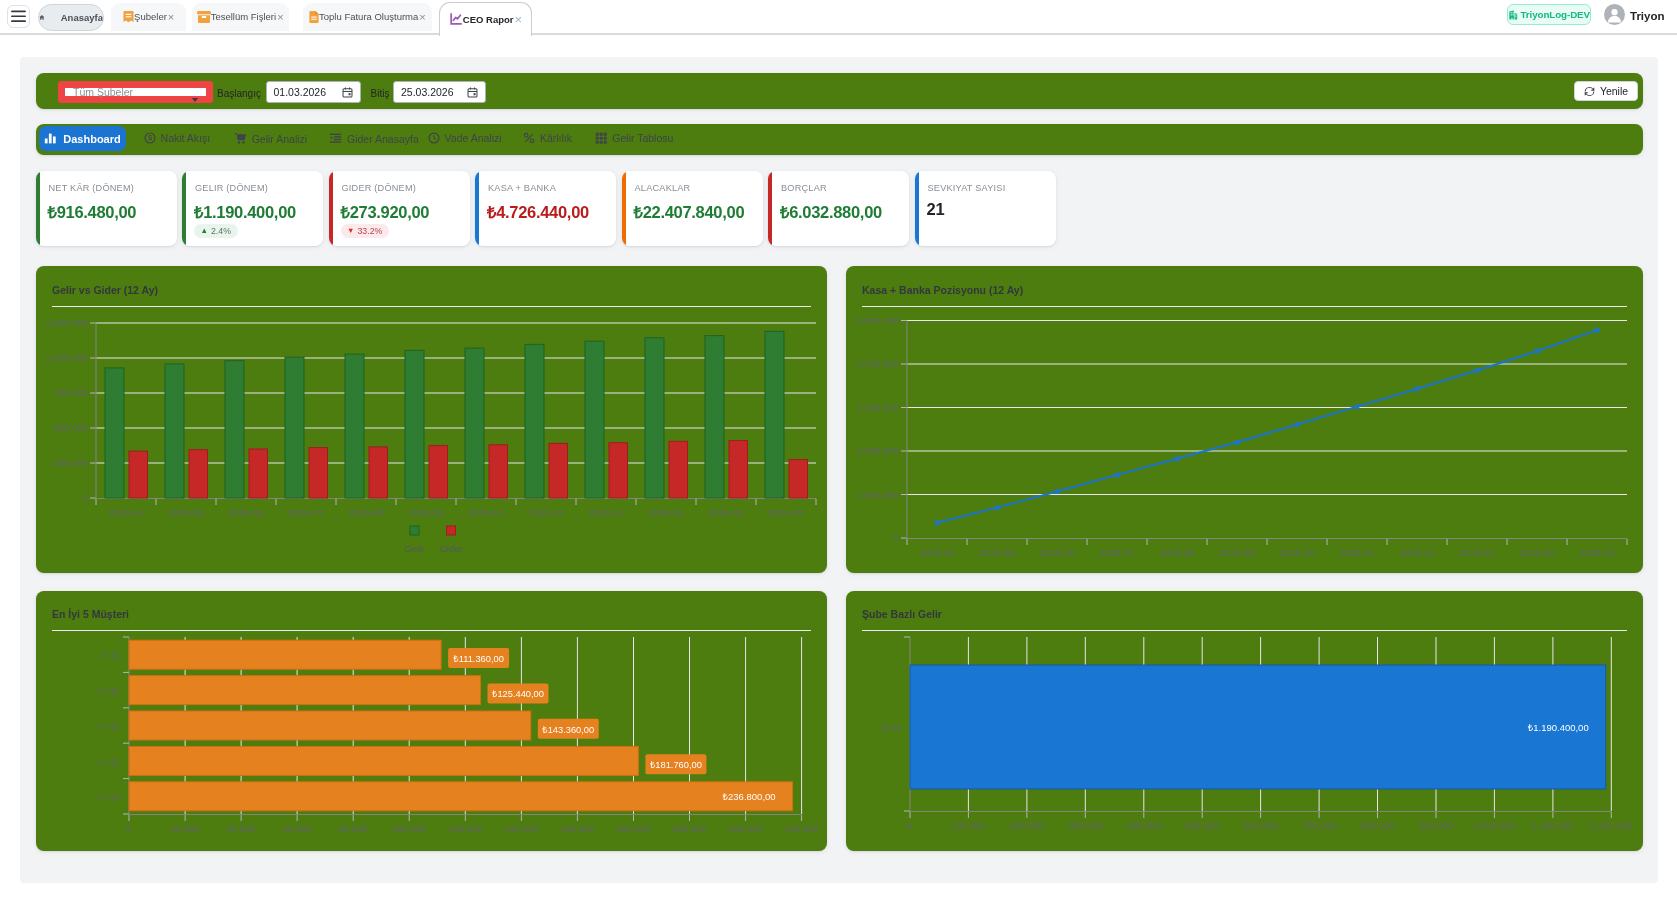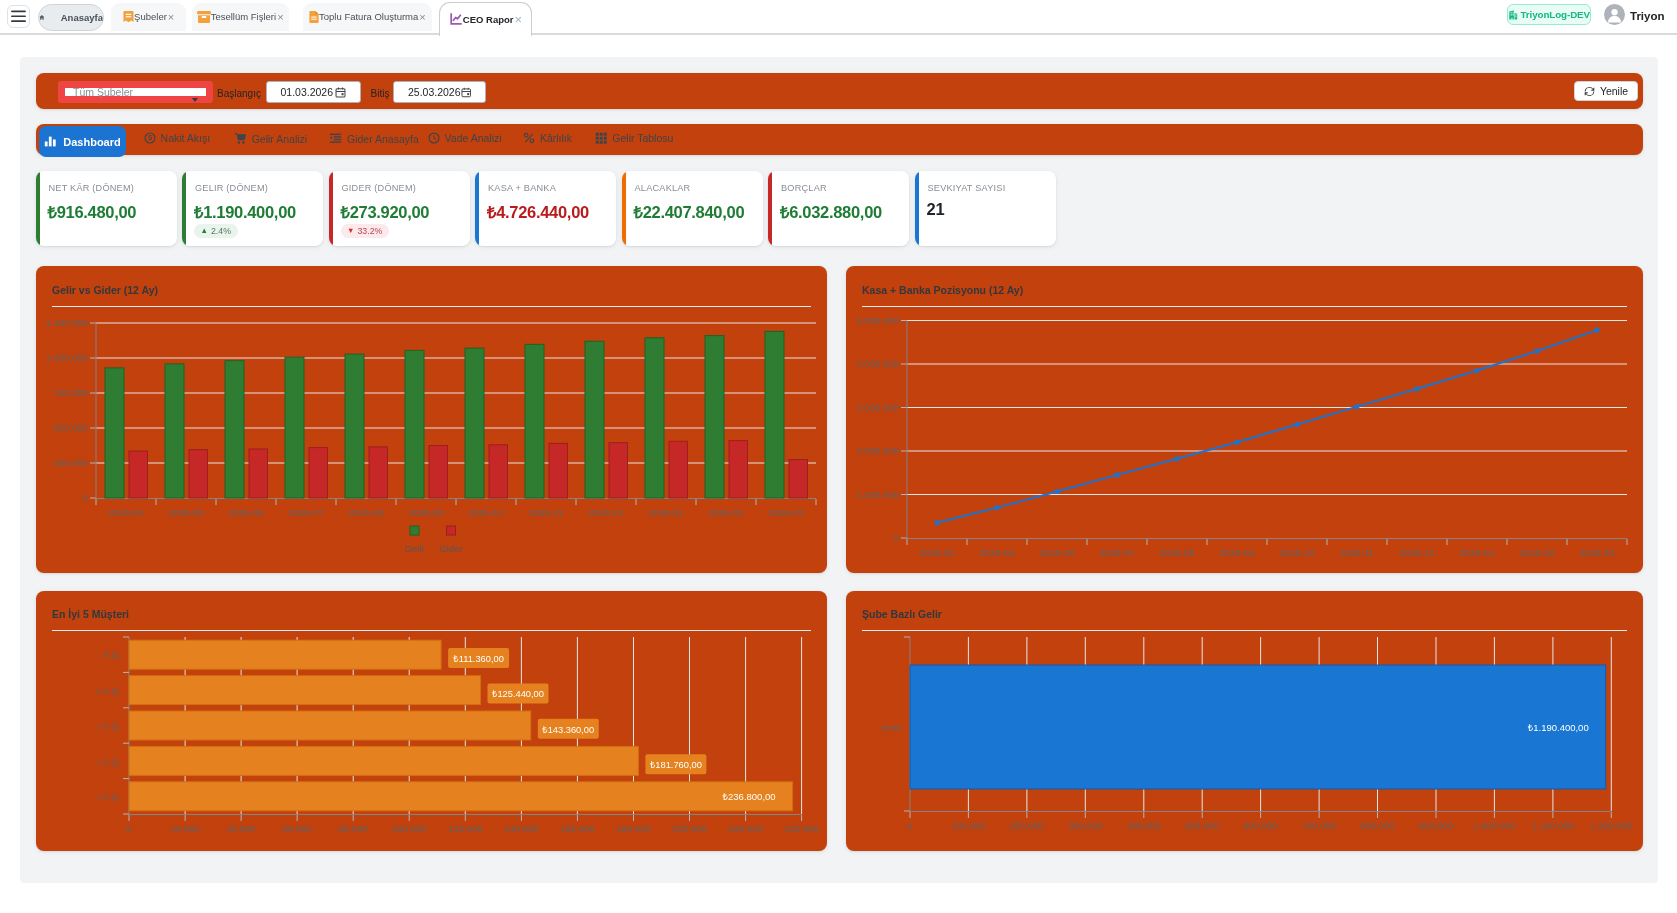--- a/index.html
+++ b/index.html
@@ -15,32 +15,32 @@
 .tab .x{color:#868e96;font-size:11px;margin-left:1px}
 .tab.active{background:#fff;border:1px solid #c9ced3;border-bottom:none;font-weight:bold;color:#212529;z-index:3;height:34px;top:1.5px;border-radius:11px 11px 0 0}
 .tab.active .x{color:#a2b4c4;font-size:13px;font-weight:normal}
 #brand{position:absolute;left:1507px;top:4px;width:84px;height:21px;border:1px solid #96eccf;border-radius:6px;
  background:#e8fbf4;display:flex;align-items:center;justify-content:center;gap:2px;
  font-size:9.8px;font-weight:bold;color:#12b886;white-space:nowrap;overflow:hidden;letter-spacing:-0.1px}
 #avatar{position:absolute;left:1604px;top:3.5px}
 #uname{position:absolute;left:1630px;top:10px;font-size:11.5px;font-weight:bold;color:#212529}
 
 #panel{position:absolute;left:20px;top:57px;width:1638px;height:826px;background:#f1f3f5;border-radius:4px}
-.card{position:absolute;background:#c2410c;border-radius:8px;box-shadow:0 1px 2px rgba(40,50,60,.10),0 1px 6px rgba(40,50,60,.05)}
+.card{position:absolute;background:#4d7c0f;border-radius:8px;box-shadow:0 1px 2px rgba(40,50,60,.10),0 1px 6px rgba(40,50,60,.05)}
 
 #fselect{position:absolute;left:58px;top:81px;width:155px;height:22px;border:7px solid #ef4444;border-radius:3px;
  background:#fff;font-size:10.5px;color:#8a9197;display:flex;align-items:center;padding:0 8px}
 #fselect:after{content:"";position:absolute;right:8px;top:9.5px;border:3.5px solid transparent;border-top:4.5px solid #343a40}
 .flabel{position:absolute;top:88px;font-size:10px;color:#212529}
 .finput{position:absolute;top:81px;height:22px;border:1px solid #aab1b8;border-radius:3px;background:#fff;
- font-size:10.5px;color:#212529;display:flex;align-items:center;justify-content:space-between;padding:0 14px}
+ font-size:10.5px;color:#212529;display:flex;align-items:center;justify-content:space-between;padding:0 7px}
 #btn-yenile{position:absolute;left:1574px;top:81px;width:64px;height:20px;border:1px solid #ced4da;border-radius:4px;
  background:#fff;display:flex;align-items:center;justify-content:center;gap:5px;font-size:10.5px;color:#212529}
 
-#btn-dash{position:absolute;left:39px;top:126px;width:87px;height:31px;background:#1b74d2;border-radius:7px;
+#btn-dash{position:absolute;left:39px;top:126px;width:87px;height:25px;background:#1b74d2;border-radius:7px;
  display:flex;align-items:center;justify-content:center;gap:6px;color:#fff;font-size:11px;font-weight:bold}
 .navitem{position:absolute;top:132px;display:flex;align-items:flex-end;gap:5px;font-size:10.5px;color:#3e444b}
 
 .kpi{position:absolute;top:171px;width:141px;height:75px;background:#fff;border-radius:8px;overflow:hidden;
  box-shadow:0 1px 2px rgba(40,50,60,.10),0 1px 6px rgba(40,50,60,.05)}
 .stripe{position:absolute;left:0;top:0;width:4px;height:75px}
 .klabel{position:absolute;left:13px;top:12px;font-size:9.2px;letter-spacing:.2px;color:#878e95}
 .kval{position:absolute;left:12px;top:29px;font-size:16.5px;font-weight:bold;letter-spacing:-0.3px}
 .badge{position:absolute;left:12px;top:53px;height:13.5px;border-radius:7px;padding:0 6.5px;display:flex;align-items:center;
  font-size:8.8px}

